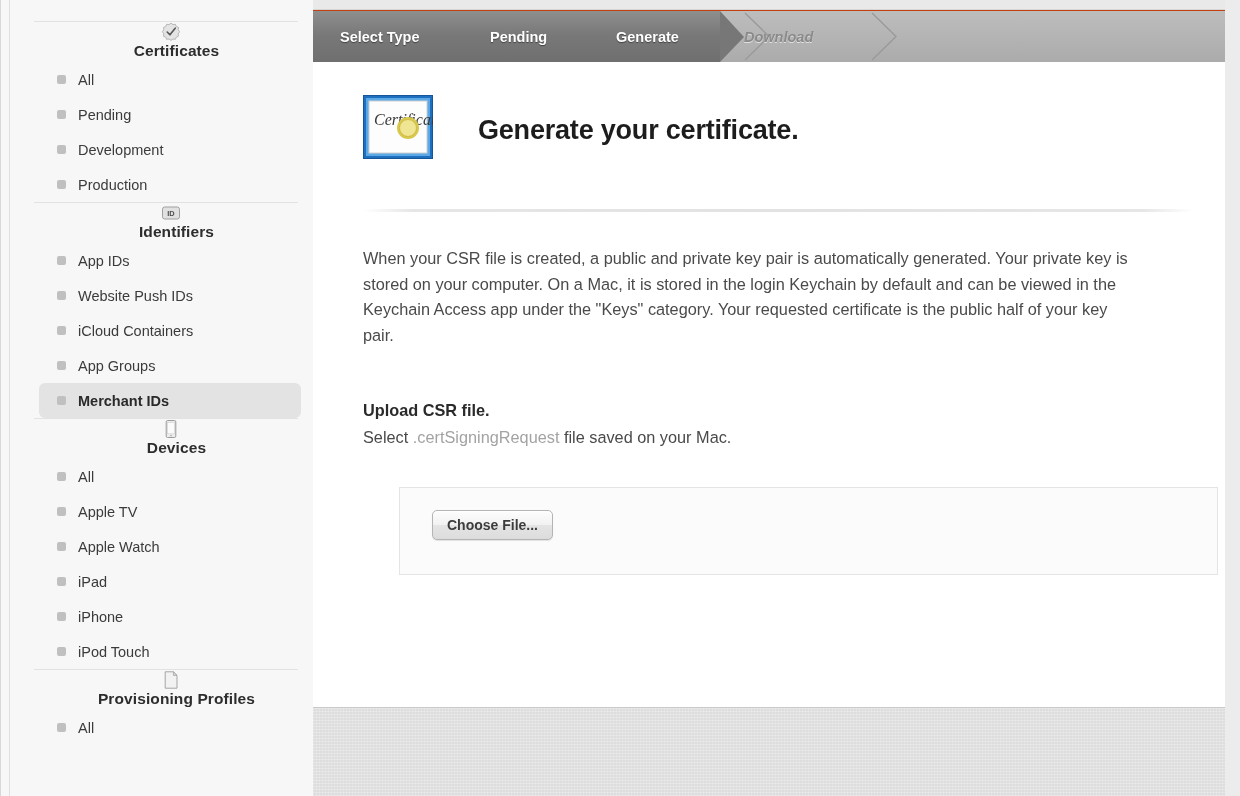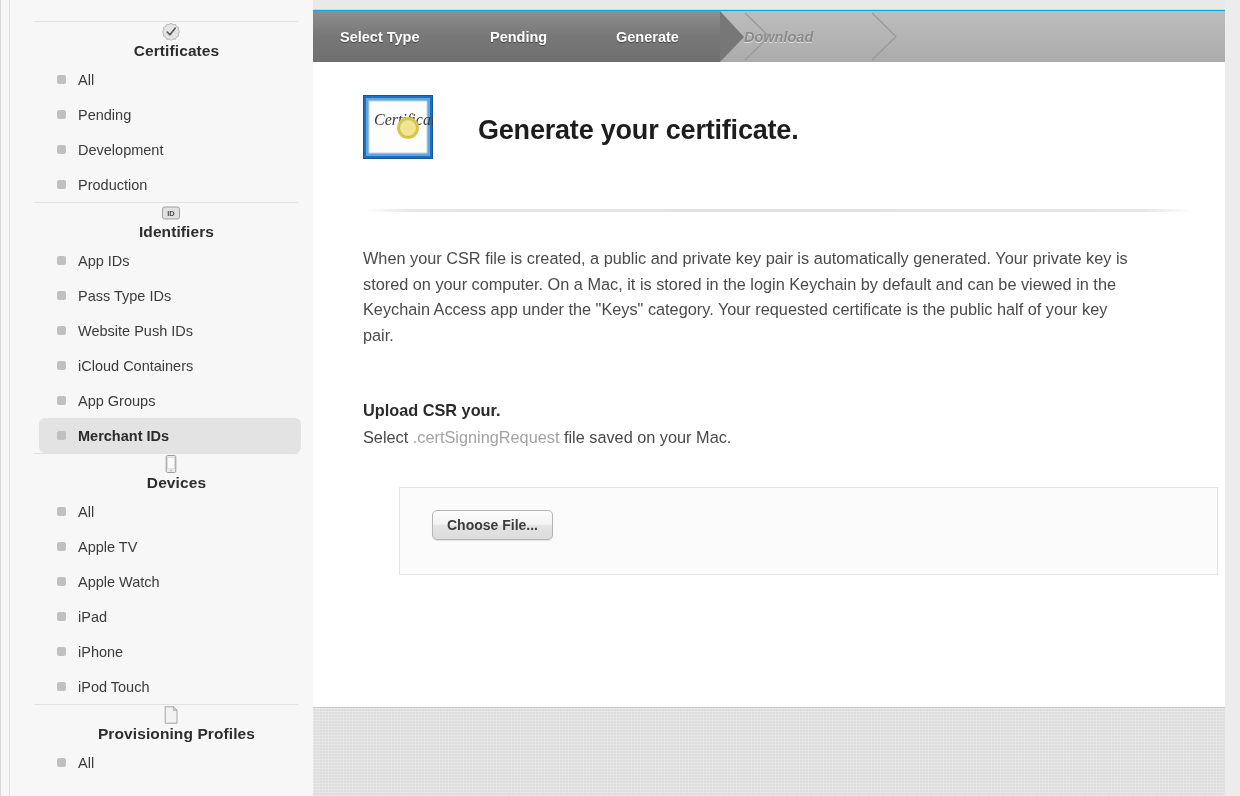--- a/index.html
+++ b/index.html
@@ -52,21 +52,21 @@
   .ic { width:20px; height:20px; flex:none; display:block; }
 
   
   #content {
     position:absolute; left:313px; top:0;
     width:927px; height:796px;
     background:#ececec;
   }
   #content-white {
     position:absolute; left:0; top:0; width:912px; height:598px;
-    background:#0ea5e9;
+    background:#c2410c;
   }
   #right-edge {
     position:absolute; left:912px; top:0; width:15px; height:796px;
     background:#ececec;
   }
   #top-strip {
     position:absolute; left:0; top:0; width:912px; height:10px;
     background:#e9e9e9; border-bottom:1px solid #d6d6d6;
   }
 
@@ -199,24 +199,20 @@
               </svg>
             </span>
             <span class="sb-group-title">Identifiers</span>
           </div>
           <div class="sb-item">
             <span class="dot"></span>
             <span class="lbl">App IDs</span>
           </div>
           <div class="sb-item">
             <span class="dot"></span>
-            <span class="lbl">Pass Type IDs</span>
-          </div>
-          <div class="sb-item">
-            <span class="dot"></span>
             <span class="lbl">Website Push IDs</span>
           </div>
           <div class="sb-item">
             <span class="dot"></span>
             <span class="lbl">iCloud Containers</span>
           </div>
           <div class="sb-item">
             <span class="dot"></span>
             <span class="lbl">App Groups</span>
           </div>
@@ -325,21 +321,21 @@
             </g>
           </svg>
         </div>
 
         <div id="page-title">Generate your certificate.</div>
 
         <div id="divider"></div>
 
         <div id="intro">When your CSR file is created, a public and private key pair is automatically generated. Your private key is stored on your computer. On a Mac, it is stored in the login Keychain by default and can be viewed in the Keychain Access app under the "Keys" category. Your requested certificate is the public half of your key pair.</div>
 
-        <div id="upload-title">Upload CSR your.</div>
+        <div id="upload-title">Upload CSR file.</div>
 
         <div id="upload-sub">
           <span>Select </span><span class="muted">.certSigningRequest</span><span> file saved on your Mac.</span>
         </div>
 
         <div id="upload-box">
           <button id="choose-file">Choose File...</button>
         </div>
 
       </div>

